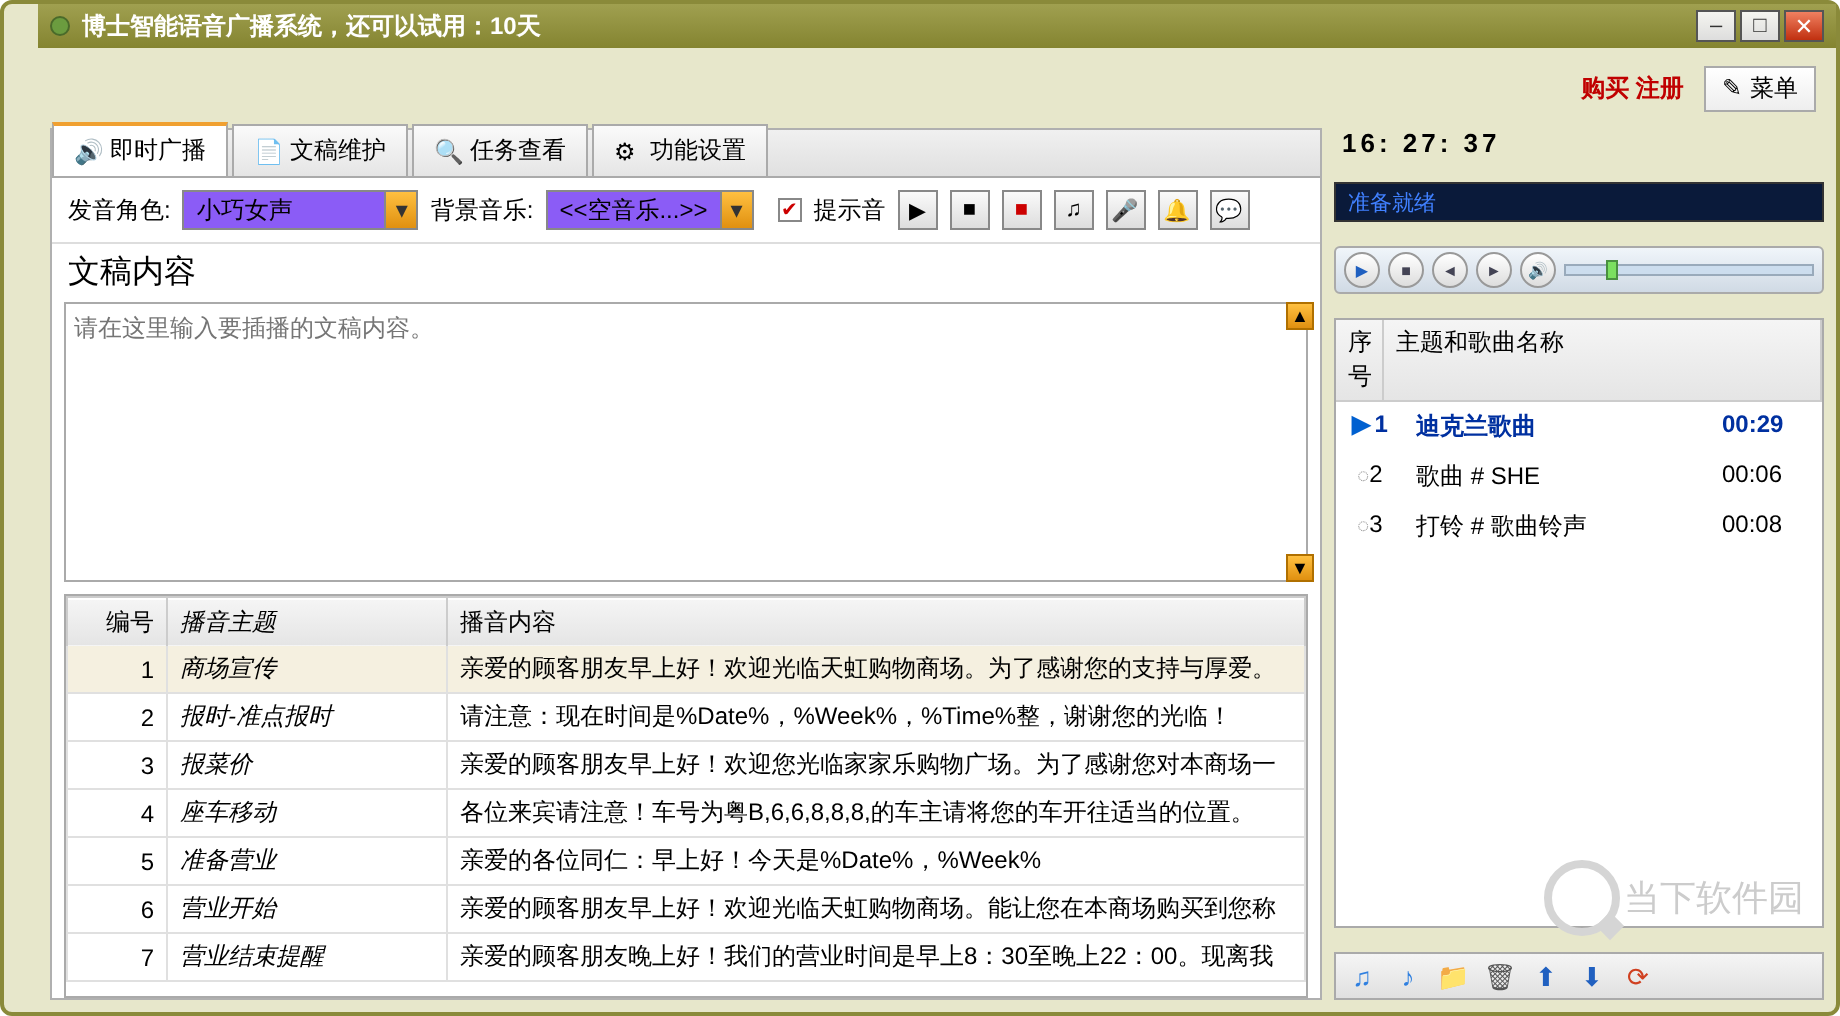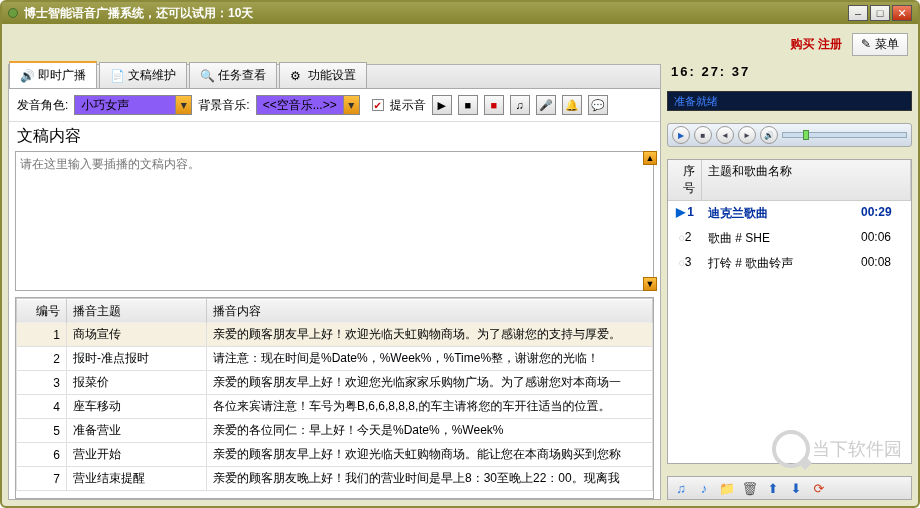--- a/index.html
+++ b/index.html
@@ -1,18 +1,18 @@
 <!DOCTYPE html>
 <html><head>
   <meta charset="utf-8">
   <style>
     * { margin: 0; padding: 0; box-sizing: border-box; font-family: "Microsoft YaHei", SimSun, Arial, sans-serif; }
     body { width: 920px; height: 508px; background: #fff; font-size: 12px; overflow: hidden; }
     
-    .window { width: 100%; height: 100%; border: 2px solid #8a8a3a; border-radius: 6px; background: #e7e7cb; display: flex; flex-direction: column; }
+    .window { width: 100%; height: 100%; border: 2px solid #8a8a3a; border-radius: 6px; background: #e7e7cb; display: flex; flex-direction: column; padding-left: 17px; }
     
     .titlebar { height: 22px; background: linear-gradient(to bottom, #a0a050, #848430); display: flex; align-items: center; padding: 0 6px; color: #fff; font-size: 12px; }
     .titlebar .dot { width: 10px; height: 10px; background: #6b9c3f; border-radius: 50%; margin-right: 6px; border: 1px solid #4a6a2a; }
     .titlebar .title { flex: 1; font-weight: bold; }
     .titlebar .win-controls { display: flex; gap: 2px; }
     .titlebar .win-btn { width: 20px; height: 16px; border: 1px solid #555; background: linear-gradient(to bottom,#f5f5f0,#ddd); display: flex; align-items: center; justify-content: center; font-size: 11px; color:#333; }
     .titlebar .win-btn.close { background: linear-gradient(to bottom,#f08060,#c03010); color:#fff; }
     
     .topbar { height: 40px; display:flex; align-items:center; justify-content:flex-end; padding: 0 10px; gap:10px; }
     .topbar .link { color: #c00000; font-weight:bold; }
@@ -41,35 +41,35 @@
     .editor { width:100%; height:100%; border:1px solid #aaa; padding:4px; resize:none; font-size:12px; font-family:inherit;}
     .side-arrows { position:absolute; right:-3px; top:0; bottom:0; width:14px; display:flex; flex-direction:column; justify-content:space-between;}
     .arrow-btn { width:14px; height:14px; background:linear-gradient(to bottom,#ffc040,#e09010); border:1px solid #b07000; display:flex; align-items:center; justify-content:center; font-size:9px;}
     
     .grid { flex:1; margin:6px 6px 0; border:1px solid #aaa; overflow:auto;}
     table { width:100%; border-collapse:collapse; font-size:12px;}
     th { background:linear-gradient(to bottom,#f5f5f5,#e5e5e5); border:1px solid #ccc; padding:3px 6px; text-align:left; font-weight:normal; position:sticky; top:1px;}
     td { border:1px solid #e0e0e0; padding:3px 6px; white-space:nowrap; overflow:hidden; text-overflow:ellipsis; max-width:300px;}
     tr.sel td { background:#f5f0e0;}
     .col-num { width:50px; text-align:right;}
-    .col-topic { width:140px;}
+    .col-topic { width:140px;font-style:italic;}
     
     .right-panel { width:245px; display:flex; flex-direction:column; gap:12px;}
     .clock { font-size:13px; font-weight:bold; letter-spacing:2px; padding:0 4px;}
     .marquee { height:20px; background:#0a1a3a; color:#4080ff; border:1px solid #333; padding:2px 6px; font-size:11px;}
     .player { height:24px; background:linear-gradient(to bottom,#f0f5fa,#d0dae5); border:1px solid #aaa; border-radius:3px; display:flex; align-items:center; gap:4px; padding:0 4px;}
     .pbtn { width:18px; height:18px; border:1px solid #999; border-radius:50%; background:linear-gradient(to bottom,#fff,#ddd); display:flex; align-items:center; justify-content:center; font-size:8px; color:#445;}
     .pbtn.play { color:#2060c0;}
     .vol-bar { flex:1; height:6px; background:#cde; border:1px solid #9ab; position:relative;}
     .vol-handle { position:absolute; left:20px; top:-3px; width:6px; height:10px; background:#7be060; border:1px solid #4a9040;}
     
     .playlist { flex:1; background:#fff; border:1px solid #aaa; display:flex; flex-direction:column;}
     .playlist-head { display:flex; background:linear-gradient(to bottom,#f5f5f5,#e5e5e5); border-bottom:1px solid #ccc; font-size:12px;}
     .playlist-head div { padding:3px 6px; border-right:1px solid #ccc;}
-    .pl-num { width:34px;text-align:right;}
+    .pl-num { width:24px;text-align:right;}
     .pl-name { flex:1;}
     .pl-dur { width:56px;}
     .pl-row { display:flex; padding:2px 0; font-size:12px;}
     .pl-row div { padding:2px 6px;}
     .pl-row .pl-num { width:34px; text-align:center;}
     .pl-row .pl-name { flex:1;}
     .pl-row .pl-dur { width:56px;}
     .pl-row.active { color:#0030a0; font-weight:bold;}
     .pl-row .marker { color:#0060d0; margin-right:2px;}
     .pl-row .ring { color:#888; font-size:10px;}

